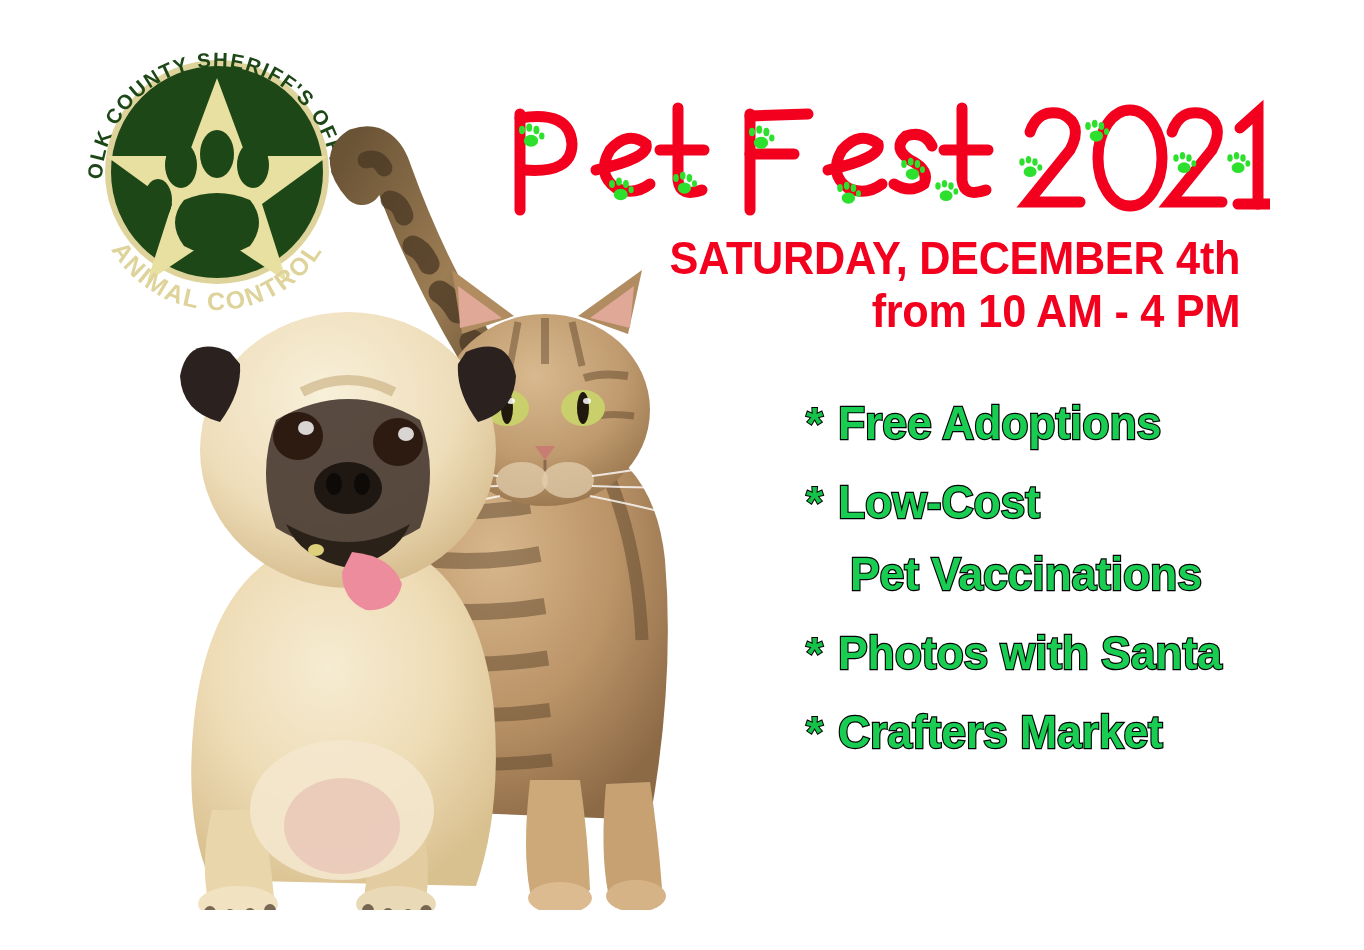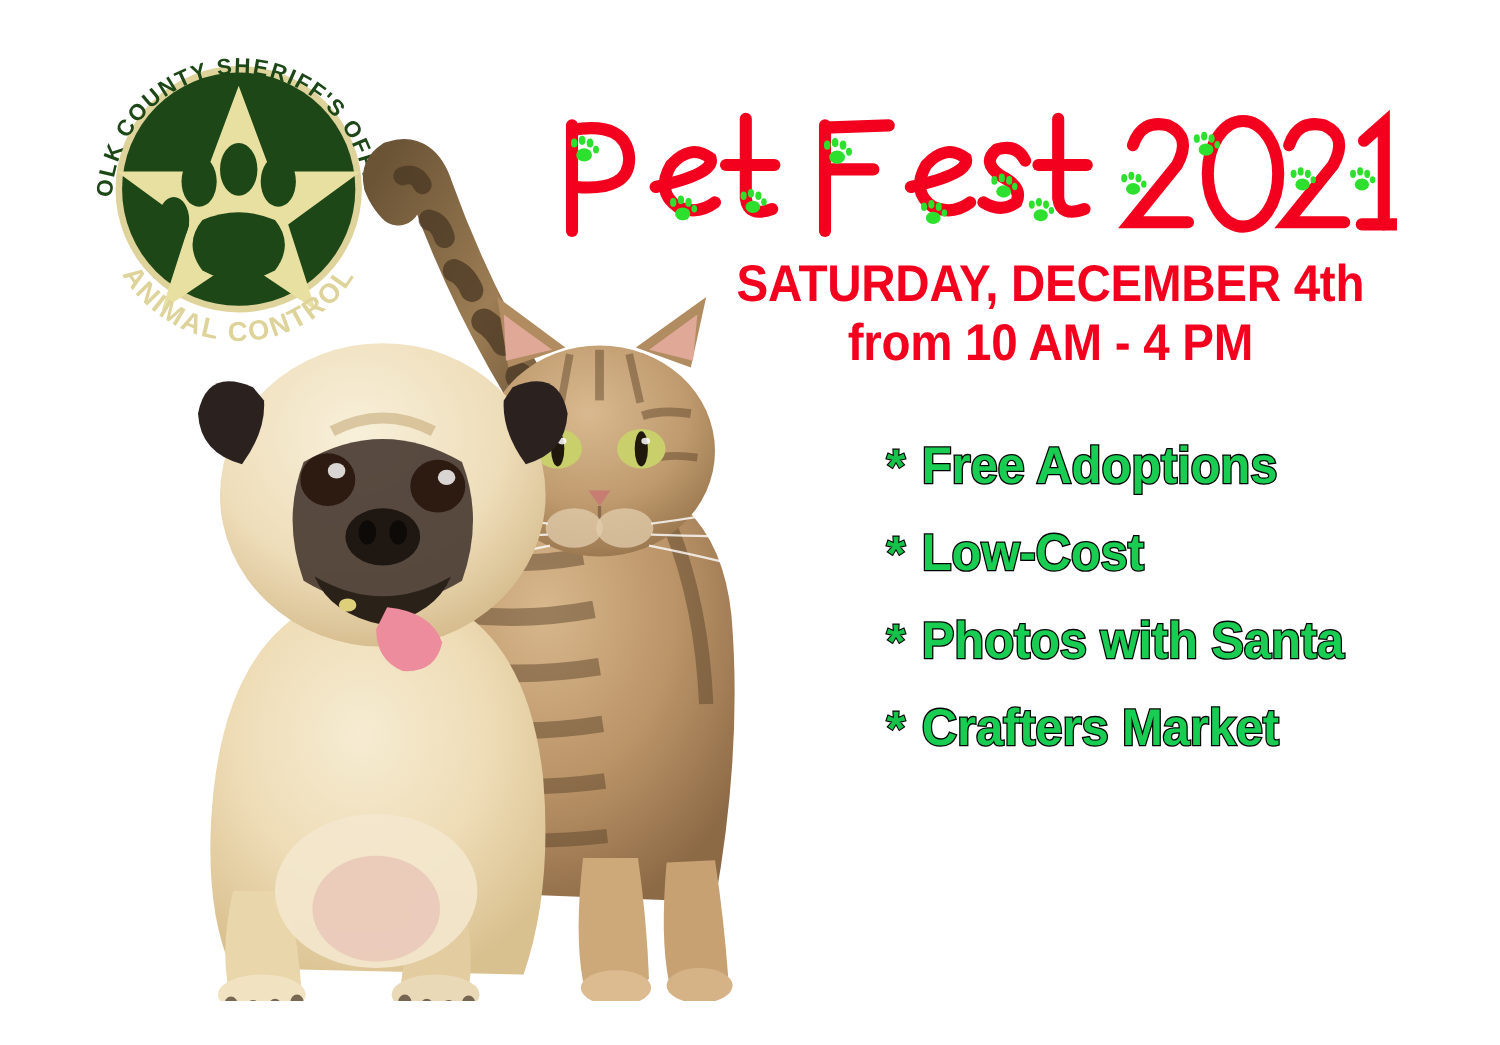--- a/index.html
+++ b/index.html
@@ -48,21 +48,21 @@
     width: 770px;
     height: 140px;
   }
   .title-block svg { display: block; width: 100%; height: 100%; }
 
   
   .datetime {
     position: absolute;
     right: 124px;
     top: 234px;
-    text-align: center;
+    text-align: right;
     line-height: 1.0;
   }
   .date-line {
     font-family: "Liberation Sans Narrow", "Liberation Sans", sans-serif;
     font-weight: bold;
     font-size: 47px;
     letter-spacing: -0.3px;
     color: #F2001E;
     white-space: nowrap;
     transform: scaleX(0.92);
@@ -440,20 +440,23 @@
 
   <div class="features">
     <div class="feat-row">
       <span class="star">*</span>
       <span class="feat-text">Free Adoptions</span>
     </div>
     <div class="feat-row">
       <span class="star">*</span>
       <span class="feat-text">Low-Cost</span>
     </div>
+    <div class="feat-row cont">
+      <span class="feat-text">Pet Vaccinations</span>
+    </div>
     <div class="feat-row">
       <span class="star">*</span>
       <span class="feat-text">Photos with Santa</span>
     </div>
     <div class="feat-row">
       <span class="star">*</span>
       <span class="feat-text">Crafters Market</span>
     </div>
   </div>
 

